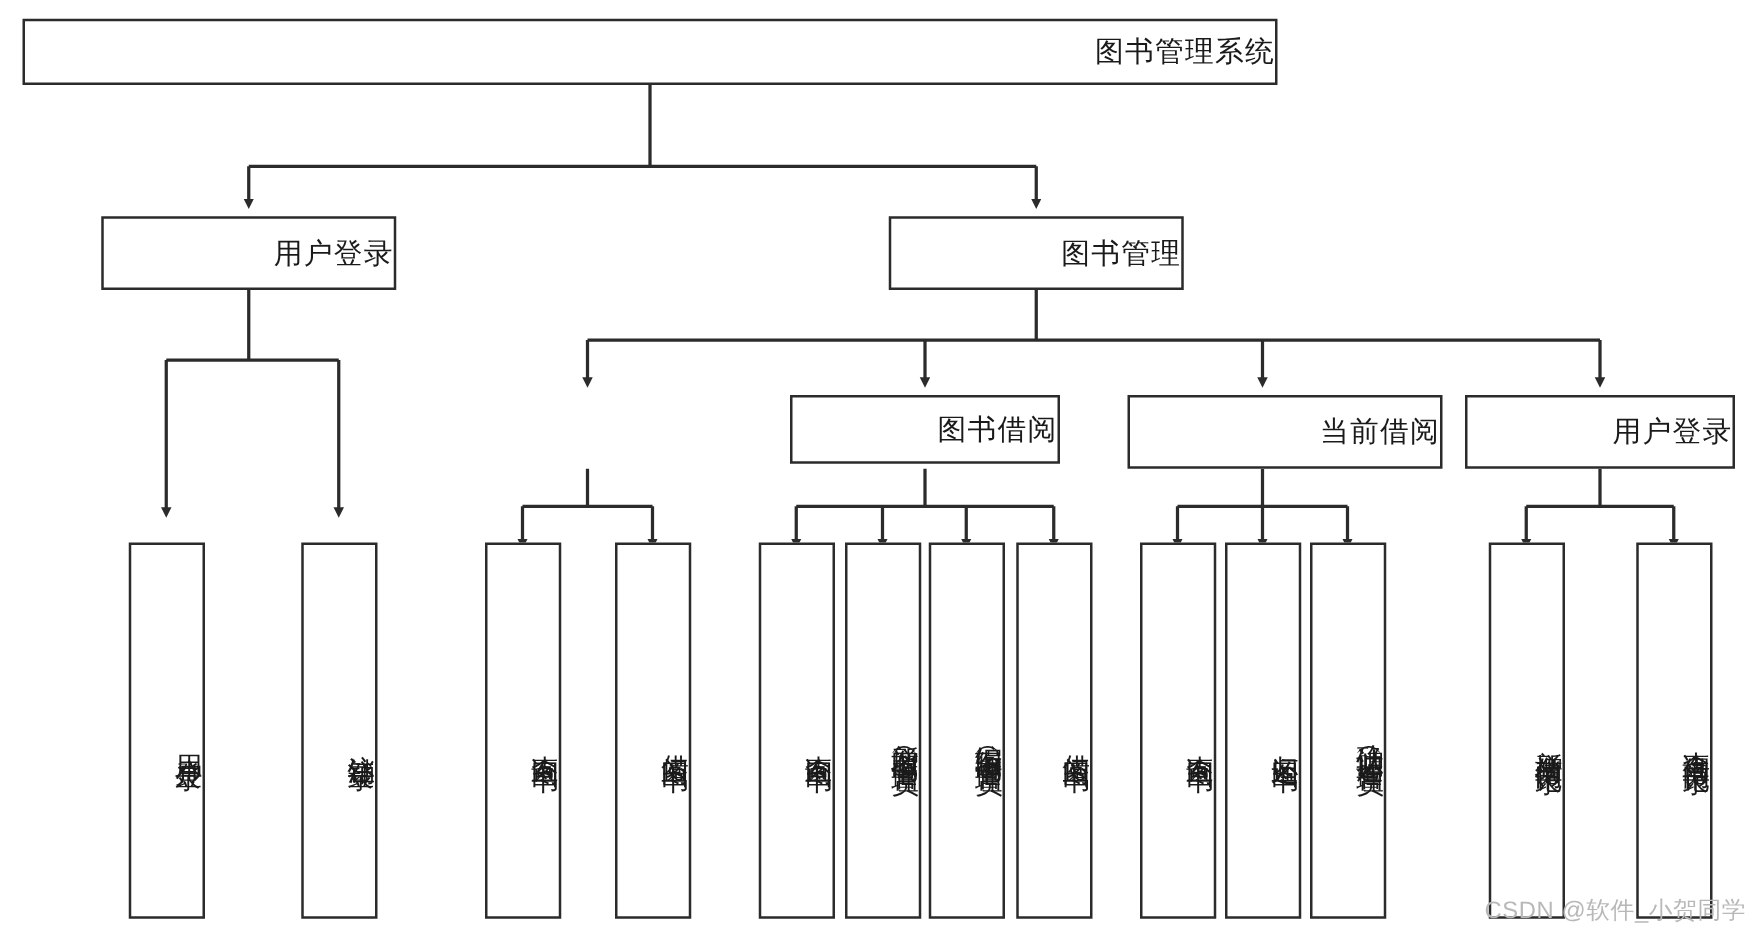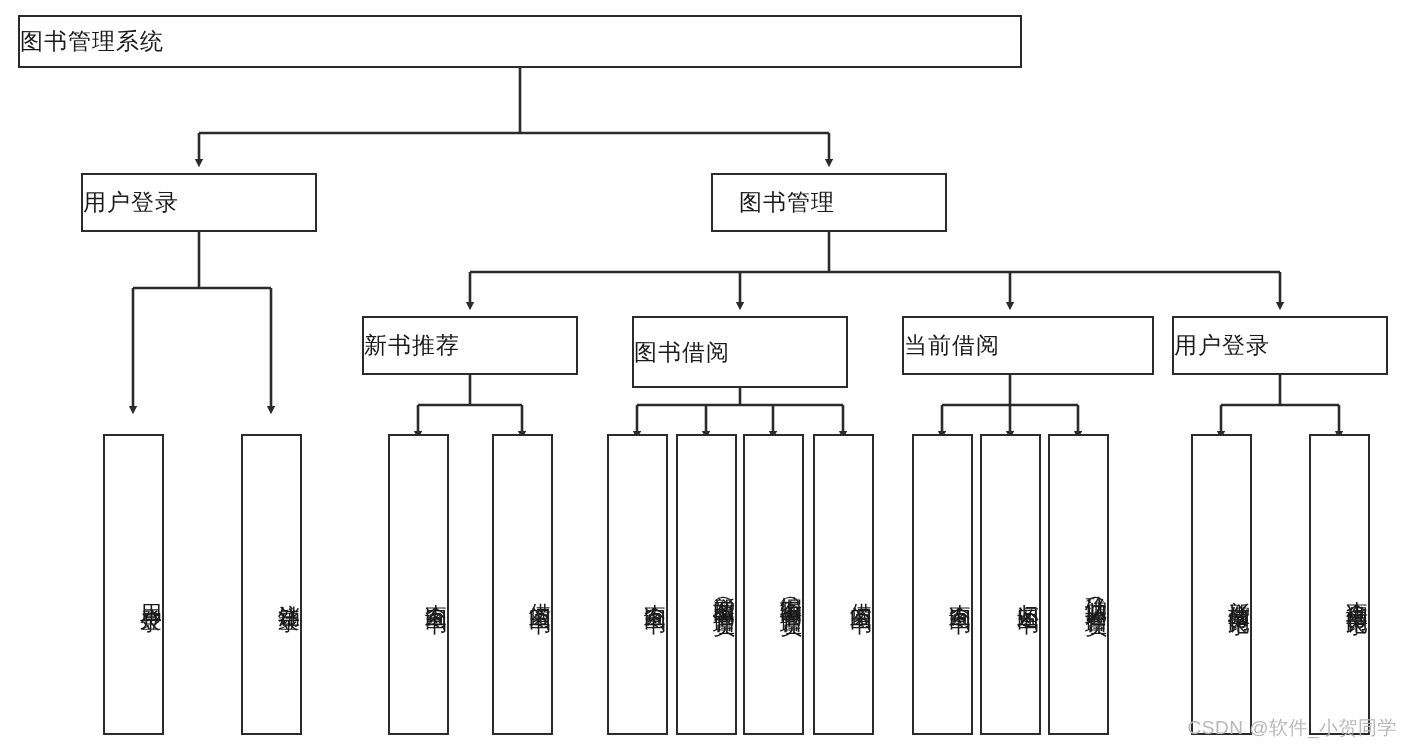--- a/index.html
+++ b/index.html
@@ -25,21 +25,21 @@
     height: 747px;
     pointer-events: none;
   }
   .node {
     position: absolute;
     box-sizing: border-box;
     border: 2.5px solid #2b2b2b;
     background: #ffffff;
     display: flex;
     align-items: center;
-    justify-content: flex-start;
+    justify-content: flex-end;
     color: #1a1a1a;
   }
   .node.horiz {
     font-size: 23px;
     letter-spacing: 1px;
   }
   .node.vert {
     writing-mode: vertical-rl;
     text-orientation: upright;
     font-size: 22px;
@@ -123,24 +123,21 @@
     <span>图书管理系统</span>
   </div>
 
   <div class="node horiz" style="left:81px; top:173px; width:236px; height:59px;">
     <span>用户登录</span>
   </div>
   <div class="node horiz" style="left:711px; top:173px; width:236px; height:59px;padding-left:26px;">
     <span>图书管理</span>
   </div>
 
-  <div class="node horiz" style="left:362px; top:316px; width:216px; height:59px;">
-    <span>新书推荐</span>
-  </div>
-  <div class="node horiz" style="left:632px; top:316px; width:216px; height:72px;">
+  <div class="node horiz" style="left:632px; top:316px; width:216px; height:55px;">
     <span>图书借阅</span>
   </div>
   <div class="node horiz" style="left:902px; top:316px; width:252px; height:59px;">
     <span>当前借阅</span>
   </div>
   <div class="node horiz" style="left:1172px; top:316px; width:216px; height:59px;">
     <span>用户登录</span>
   </div>
 
   <div class="node vert" style="left:103px; top:434px; width:61px; height:301px;">

